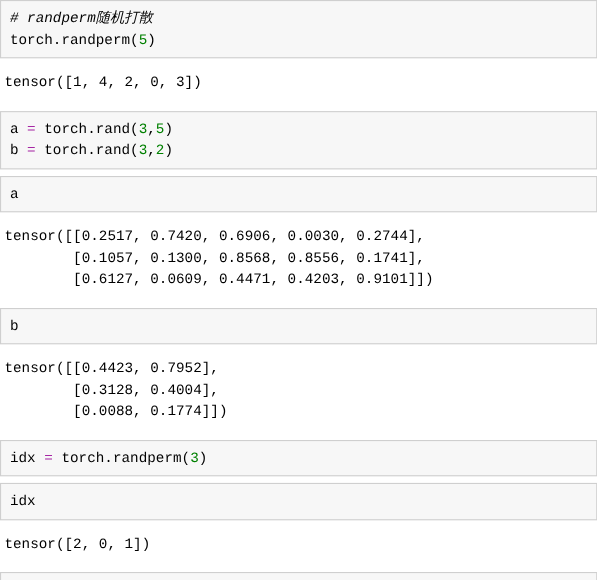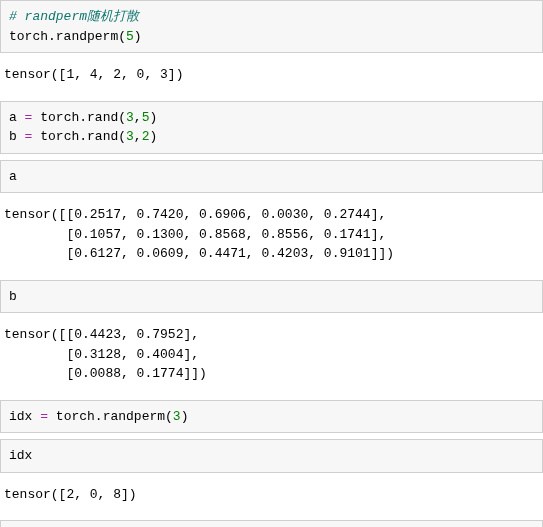--- a/index.html
+++ b/index.html
@@ -25,21 +25,21 @@
     }
     .output {
       padding: 6px 4px;
       margin-bottom: 10px;
       background: #ffffff;
       white-space: pre;
       line-height: 1.5;
       color: #000;
     }
     .comment {
-      color: #0f766e;
+      color: #000000;
       font-style: italic;
     }
     .number {
       color: #008000;
     }
     .operator {
       color: #a626a4;
     }
   </style>
 </head>
@@ -62,15 +62,15 @@
 <div class="cell"><span>b</span></div>
 
 <div class="output"><span>tensor([[0.4423, 0.7952],
         [0.3128, 0.4004],
         [0.0088, 0.1774]])</span></div>
 
 <div class="cell"><span>idx </span><span class="operator">=</span><span> torch.randperm(</span><span class="number">3</span><span>)</span></div>
 
 <div class="cell"><span>idx</span></div>
 
-<div class="output"><span>tensor([2, 0, 8])</span></div>
+<div class="output"><span>tensor([2, 0, 1])</span></div>
 
 <div class="cell"></div>
 
 </body></html>

